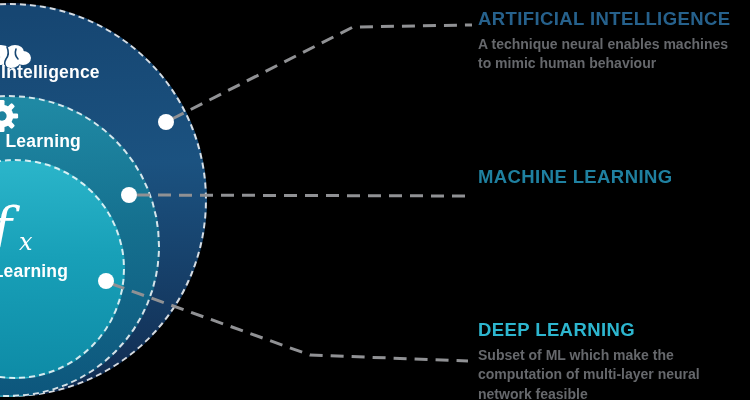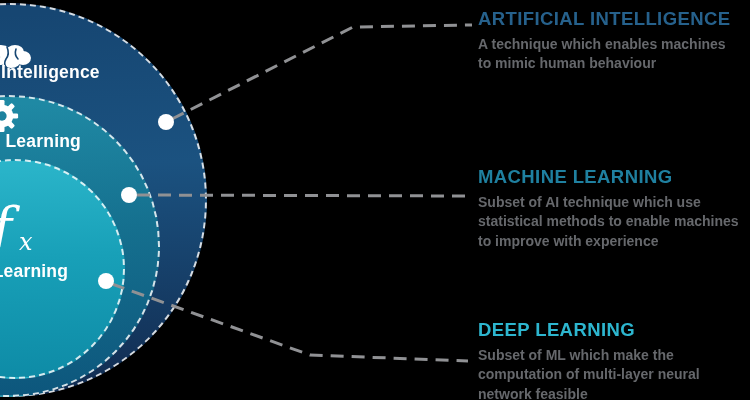--- a/index.html
+++ b/index.html
@@ -93,29 +93,26 @@
     <polyline points="172,119 353,27 472,25"></polyline>
     <polyline points="137,195 470,196"></polyline>
     <polyline points="112,284 310,355 468,361"></polyline>
     <circle cx="166" cy="122" r="8"></circle>
     <circle cx="129" cy="195" r="8"></circle>
     <circle cx="106" cy="281" r="8"></circle>
   </svg>
 
   <div class="info" id="info-ai">
     <h2 style="color: rgb(38, 97, 140);">ARTIFICIAL INTELLIGENCE</h2>
-    <p>A technique which enables machines
+    <p>A technique neural enables machines
 to mimic human behaviour</p>
   </div>
 
   <div class="info" id="info-ml">
     <h2 style="color: rgb(31, 128, 160);">MACHINE LEARNING</h2>
-    <p>Subset of AI technique which use
-statistical methods to enable machines
-to improve with experience</p>
   </div>
 
   <div class="info" id="info-dl">
     <h2 style="color: rgb(45, 182, 207);">DEEP LEARNING</h2>
     <p>Subset of ML which make the
 computation of multi-layer neural
 network feasible</p>
   </div>
 
 </div>

